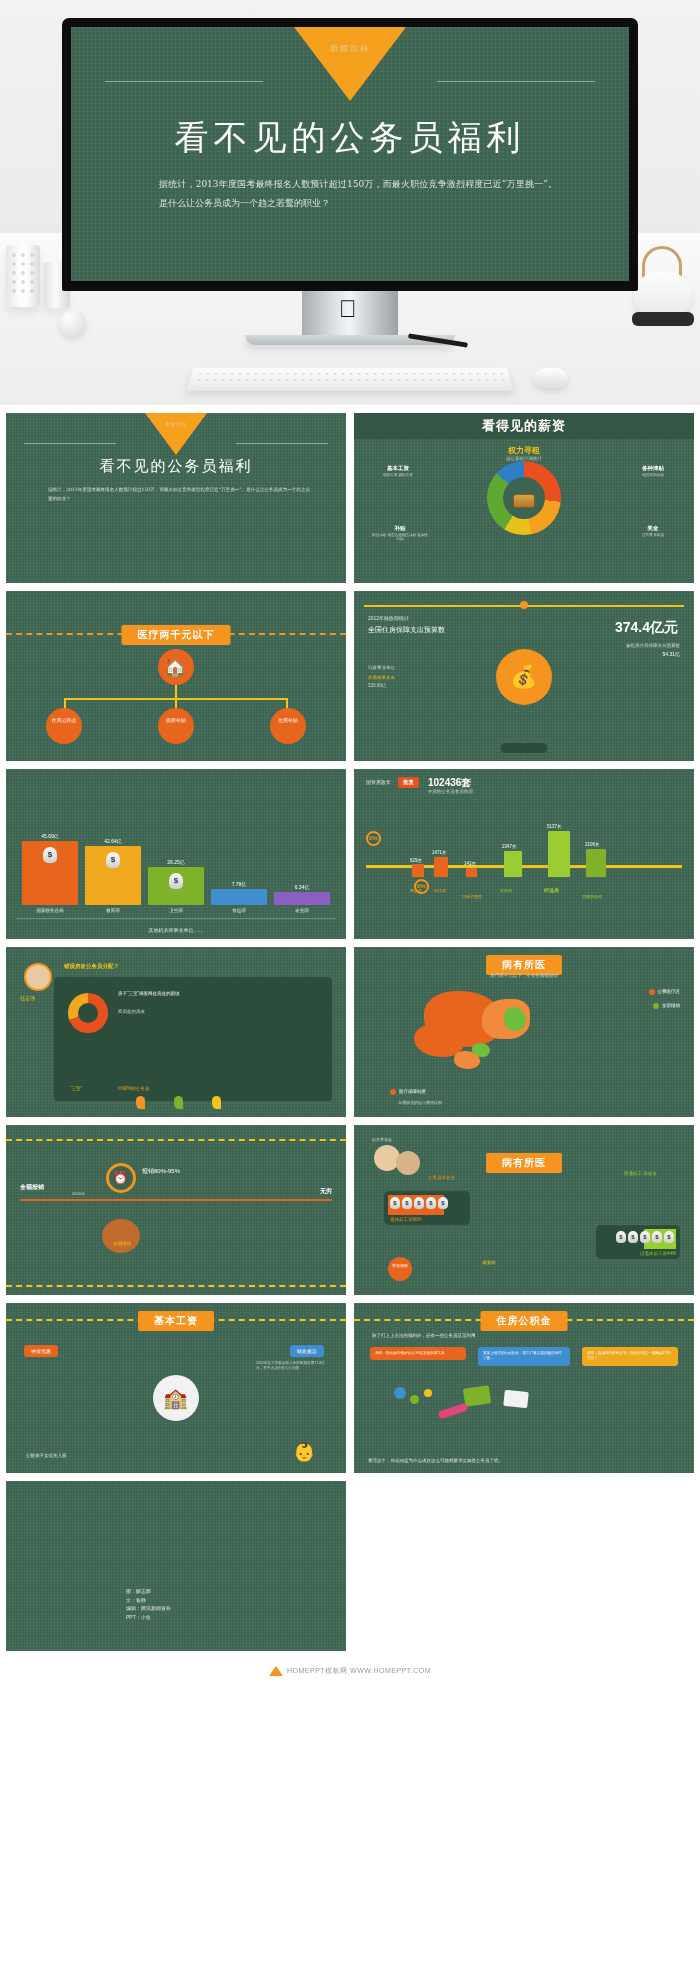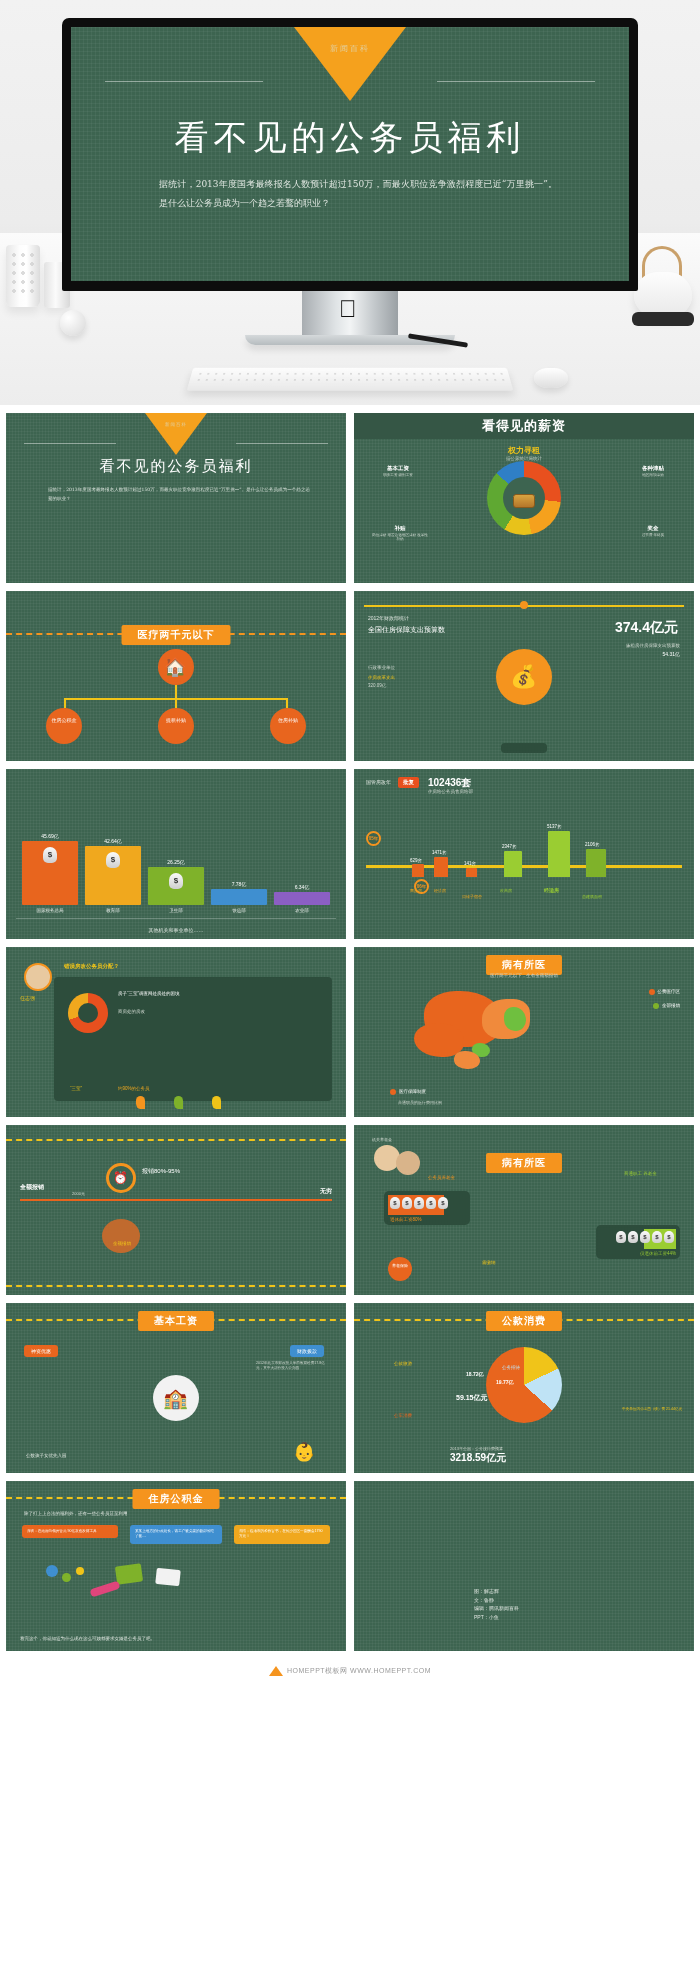--- a/index.html
+++ b/index.html
@@ -555,38 +555,20 @@
     <div style="position:absolute;right:22px;top:42px;background:#3f8fd0;color:#fff;font-size:5px;padding:3px 7px;border-radius:3px">财政拨款</div>
     <div style="position:absolute;right:14px;top:58px;width:76px;font-size:3.6px;color:#cfd8d0;line-height:1.5">2012年北京市财政投入学前教育经费17.8亿元，其中大部分投入公办园</div>
 
     <div style="position:absolute;left:50%;top:72px;transform:translateX(-50%);width:46px;height:46px;border-radius:50%;background:#f2f2f2;display:flex;align-items:center;justify-content:center">
       <span style="font-size:20px">🏫</span>
     </div>
     <div style="position:absolute;left:20px;bottom:14px;font-size:4.5px;color:#dfe6e0;width:56px;line-height:1.4">公数孩子女优先入园</div>
     <div style="position:absolute;right:30px;bottom:10px;font-size:18px">👶</div>
   </div>
 
-  <div class="slide">
-    <div class="dash-line yellow" style="top:16px"></div>
-    <div class="pill" style="top:8px">公款消费</div>
-
-    <div style="position:absolute;left:50%;top:44px;transform:translateX(-50%);width:76px;height:76px;border-radius:50%;background:conic-gradient(#f0c419 0deg 64deg,#bfe3f5 64deg 132deg,#e8651e 132deg 360deg)"></div>
-
-    <div style="position:absolute;left:40px;top:58px;font-size:4.5px;color:#f0c419">公款旅游</div>
-    <div style="position:absolute;left:148px;top:62px;font-size:4.5px;color:#bfe3f5">公务招待</div>
-    <div style="position:absolute;left:40px;top:110px;font-size:4.5px;color:#e8651e">公车消费</div>
-
-    <div style="position:absolute;left:112px;top:68px;font-size:5px;color:#fff;font-weight:bold">18.72亿</div>
-    <div style="position:absolute;left:142px;top:76px;font-size:5px;color:#fff;font-weight:bold">19.77亿</div>
-    <div style="position:absolute;left:102px;top:90px;font-size:7px;color:#fff;font-weight:bold">59.15亿元</div>
-    <div style="position:absolute;right:10px;top:104px;width:62px;font-size:3.6px;color:#f0c419;line-height:1.4">中央单位因公出国（境）费 21.44亿元</div>
-
-    <div style="position:absolute;left:96px;bottom:22px;font-size:4px;color:#cfd8d0">2013年全国：公务接待费预算</div>
-    <div style="position:absolute;left:96px;bottom:8px;font-size:10px;color:#fff;font-weight:bold">3218.59亿元</div>
-  </div>
 
   <div class="slide">
     <div class="dash-line yellow" style="top:16px"></div>
     <div class="pill" style="top:8px">住房公积金</div>
     <div style="position:absolute;left:18px;top:30px;font-size:4.5px;color:#dfe6e0">除了打上上台法的福利外，还有一些公务员甚至利用</div>
 
     <div style="position:absolute;left:16px;top:44px;width:96px;background:#e8651e;color:#fff;font-size:3.6px;padding:4px 5px;border-radius:3px;line-height:1.5">深圳：在政府白领房管员 90亿灰色发财工具</div>
     <div style="position:absolute;right:16px;top:44px;width:96px;background:#f0a81e;color:#fff;font-size:3.6px;padding:4px 5px;border-radius:3px;line-height:1.5">湖南：临湘市的检察官书，在长沙区区一套酬金1790万元！</div>
     <div style="position:absolute;left:50%;transform:translateX(-50%);top:44px;width:92px;background:#3f8fd0;color:#fff;font-size:3.6px;padding:4px 5px;border-radius:3px;line-height:1.5">某某上地方的行政处长，该工户被党委的副部长吃了被…</div>
 

